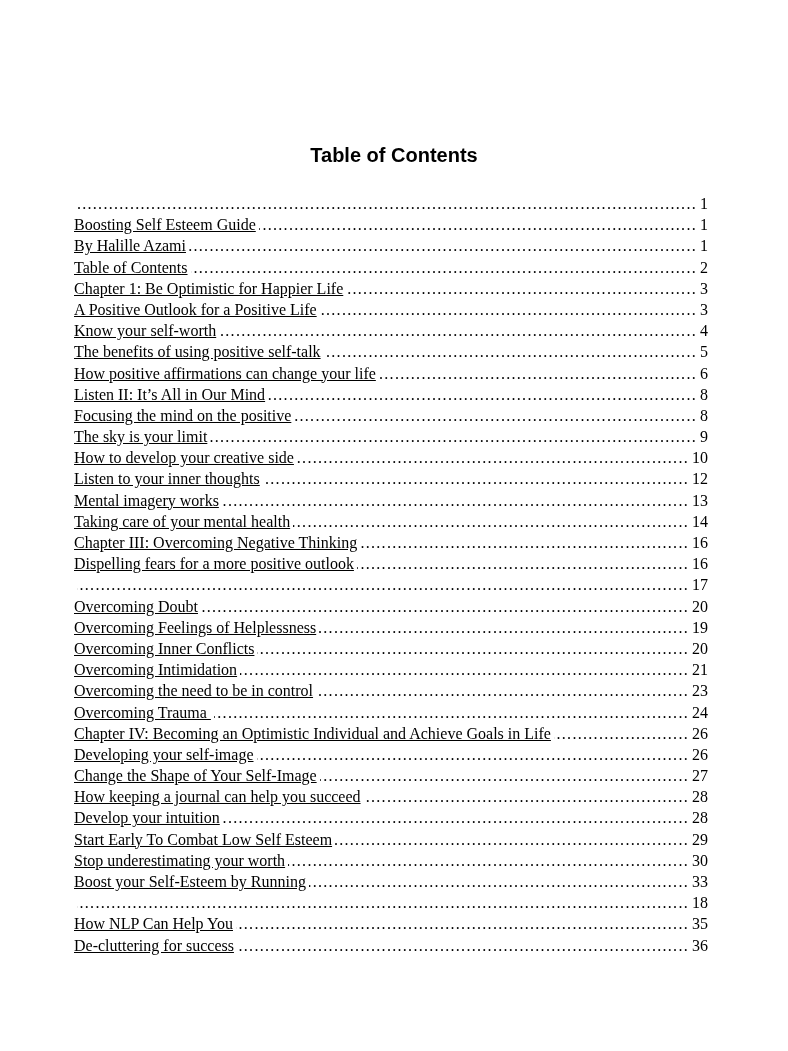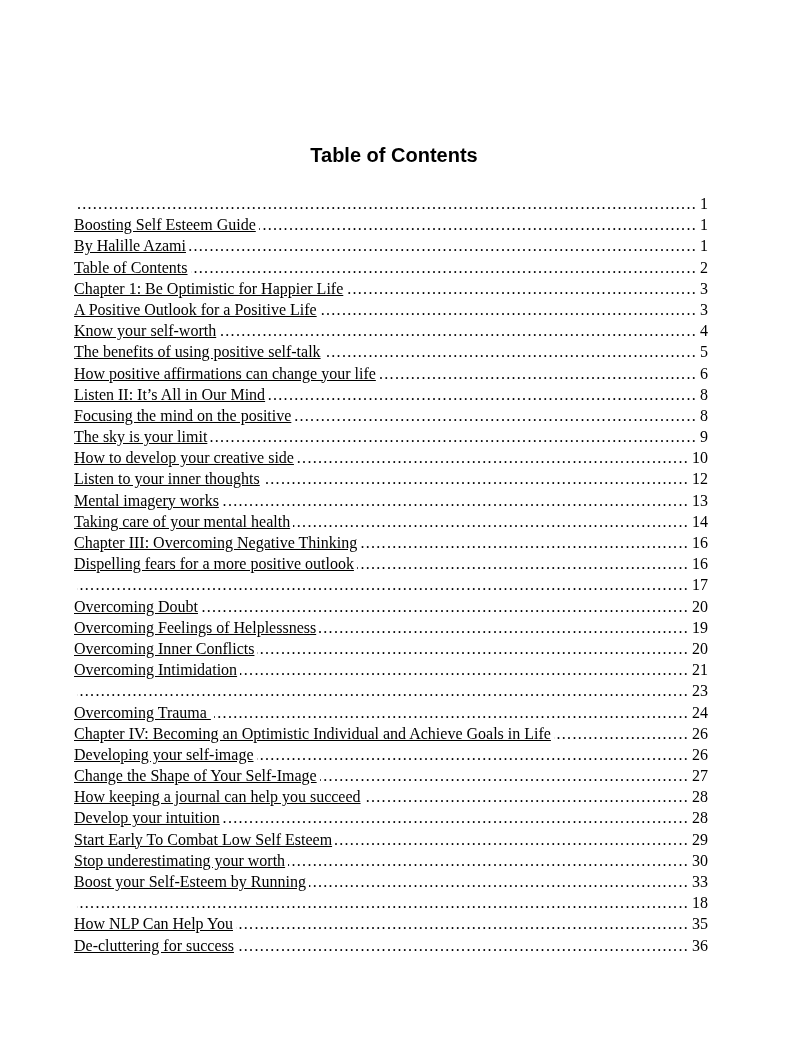--- a/index.html
+++ b/index.html
@@ -204,20 +204,21 @@
     <span class="toc-page">20</span>
   </div>
 
   <div class="toc-row">
     <span class="toc-label">Overcoming Intimidation</span>
     <span class="toc-dots"></span>
     <span class="toc-page">21</span>
   </div>
 
   <div class="toc-row">
+    <span class="toc-label">Overcoming the need to be in control</span>
     <span class="toc-dots"></span>
     <span class="toc-page">23</span>
   </div>
 
   <div class="toc-row">
     <span class="toc-label">Overcoming Trauma </span>
     <span class="toc-dots"></span>
     <span class="toc-page">24</span>
   </div>
 

